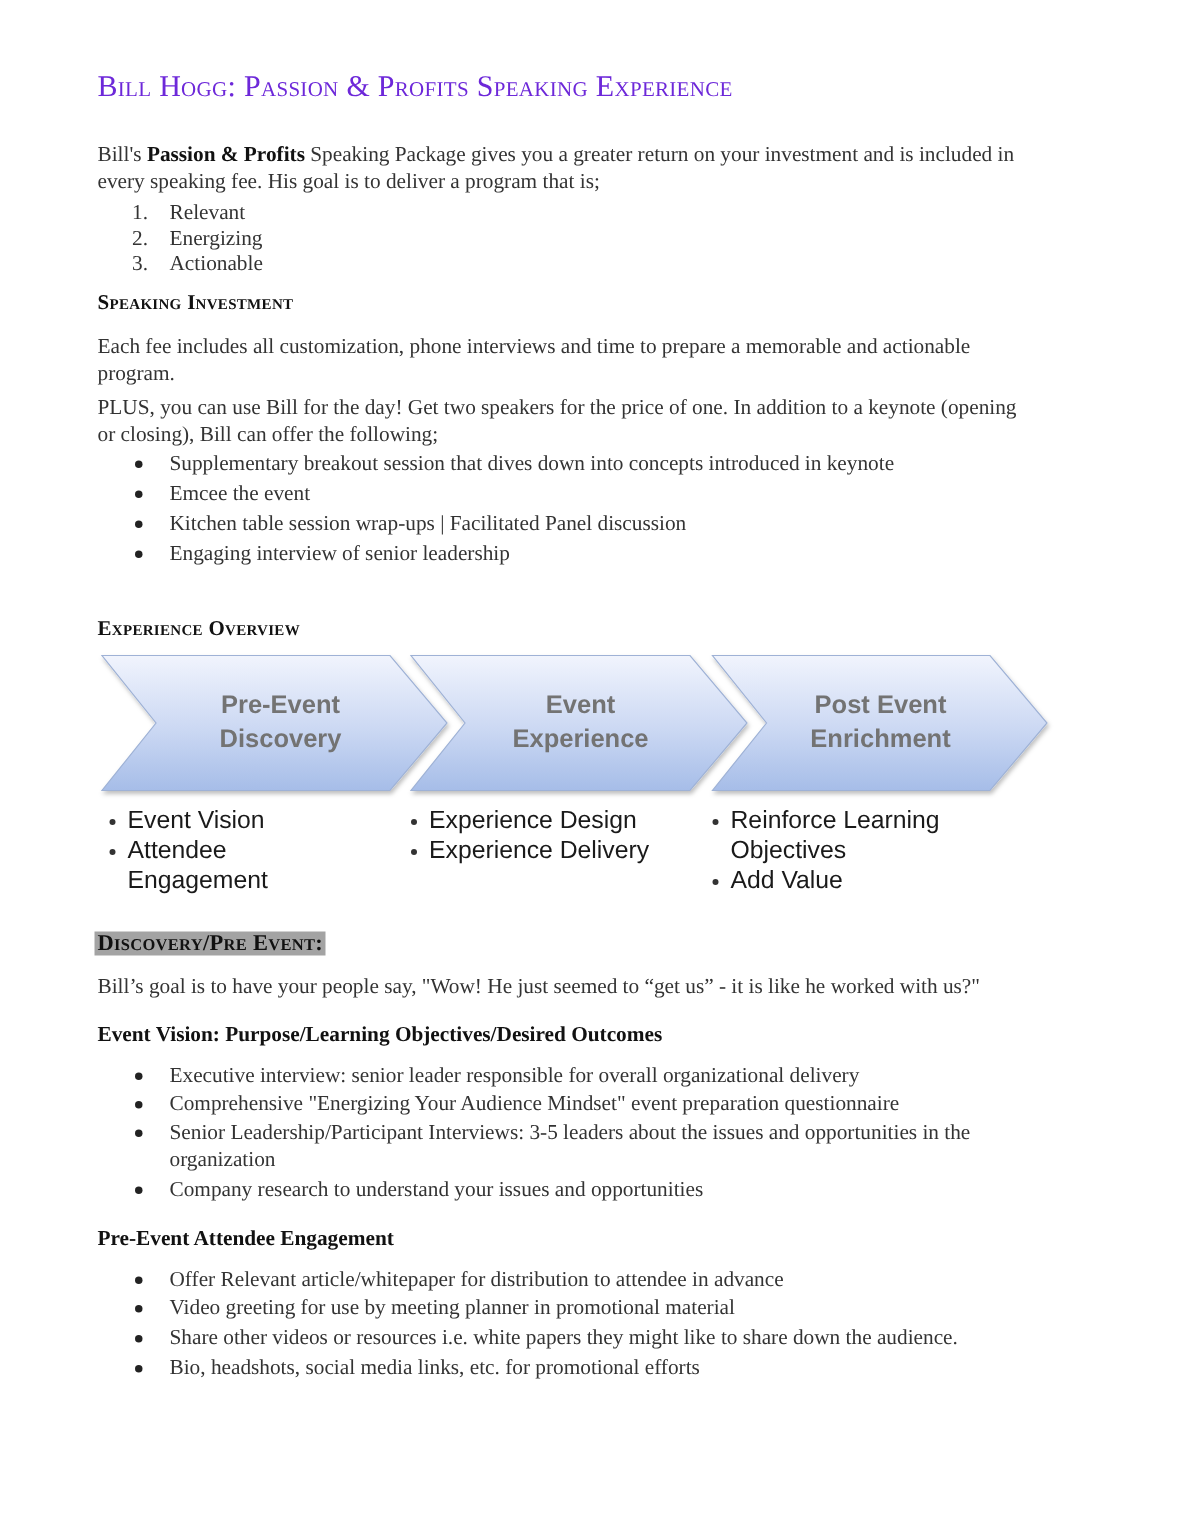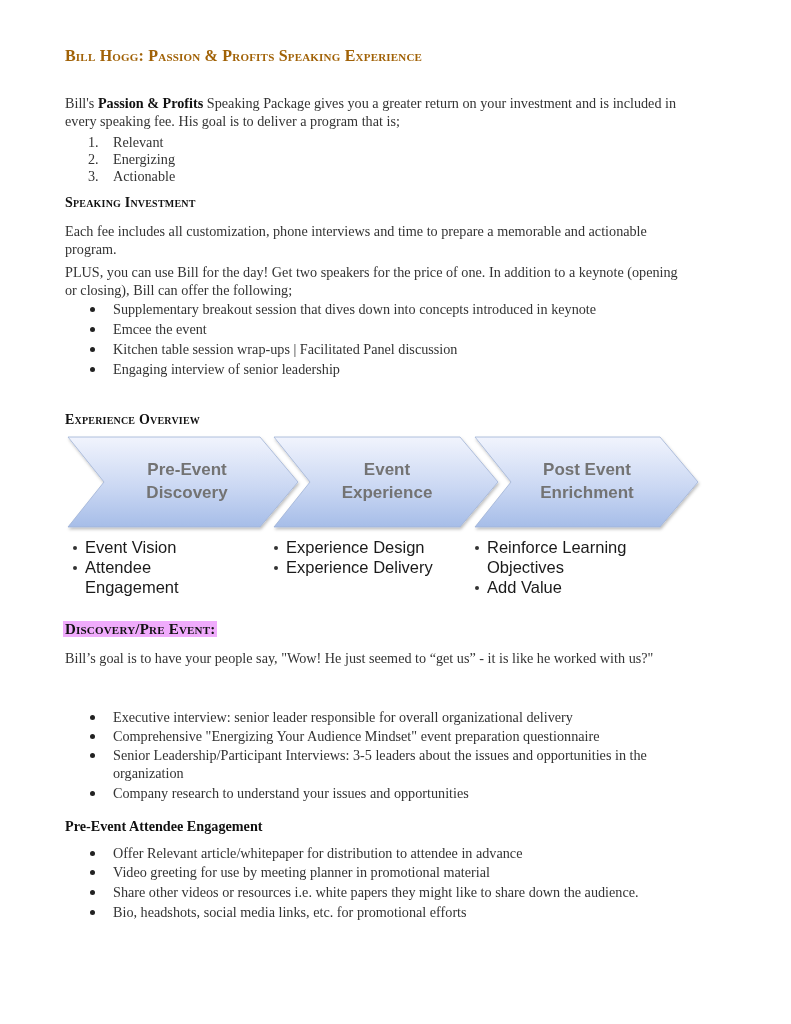--- a/index.html
+++ b/index.html
@@ -1,28 +1,28 @@
 <!DOCTYPE html>
 <html><head>
 <meta charset="utf-8">
 <style>
   html, body { margin: 0; padding: 0; background: #ffffff; }
   body { width: 791px; height: 1024px; position: relative; overflow: hidden;
          font-family: "Liberation Serif", "DejaVu Serif", serif; color: #2a2a2a; }
   .page { position: absolute; left: 0; top: 0; width: 791px; height: 1024px; }
   .abs { position: absolute; white-space: nowrap; }
-  .title { left: 65px; top: 46px; font-size: 16px; font-weight: bold; color: #a16207; letter-spacing: 0.2px; font-variant: small-caps; }
+  .title { left: 65px; top: 46px; font-size: 20px; font-weight: normal; color: #6d28d9; letter-spacing: 0.2px; font-variant: small-caps; }
   .para { font-size: 14.2px; line-height: 18px; color: #333; }
   .sc-head { font-size: 14px; font-weight: bold; color: #111; font-variant: small-caps; letter-spacing: 0.2px; }
   .sub-head { font-size: 14.2px; font-weight: bold; color: #111; }
   .list-row { position: absolute; font-size: 14.2px; color: #333; white-space: nowrap; }
   .list-row .marker { position: absolute; left: 0; top: 0; width: 18px; }
   .list-row .bullet-dot { position: absolute; left: 2px; top: 6px; width: 5px; height: 5px; border-radius: 50%; background: #222; }
   .list-row .txt { position: absolute; left: 25px; top: 0; }
-  .hl { background: #f0abfc; padding: 0 2px; }
+  .hl { background: #a3a3a3; padding: 0 2px; }
   .diagram { position: absolute; left: 60px; top: 430px; width: 660px; height: 110px; }
   .chev-label { position: absolute; font-family: "Liberation Sans", "DejaVu Sans", sans-serif; font-weight: bold; font-size: 17px; line-height: 23px; color: #737373; text-align: center; width: 180px; }
   .dg-bullets { position: absolute; font-family: "Liberation Sans", "DejaVu Sans", sans-serif; font-size: 16.5px; line-height: 20px; color: #1a1a1a; }
   .dg-item { position: relative; padding-left: 13px; white-space: nowrap; }
   .dg-item .dg-dot { position: absolute; left: 1px; top: 9px; width: 4px; height: 4px; border-radius: 50%; background: #333; }
 </style>
 </head>
 <body>
 
 <div class="page">
@@ -116,20 +116,21 @@
   </div>
   <div class="dg-bullets" style="left:474px; top:537px;">
     <div class="dg-item"><span class="dg-dot"></span><span>Reinforce Learning</span></div>
     <div class="dg-item"><span>Objectives</span></div>
     <div class="dg-item"><span class="dg-dot"></span><span>Add Value</span></div>
   </div>
 
   <div class="abs sc-head" style="left:63px; top:621px; font-size:15px;"><span class="hl">Discovery/Pre Event:</span></div>
   <div class="abs para" style="left:65px; top:649px;">Bill’s goal is to have your people say, "Wow! He just seemed to “get us” - it is like he worked with us?"</div>
 
+  <div class="abs sub-head" style="left:65px; top:682px;">Event Vision: Purpose/Learning Objectives/Desired Outcomes</div>
 
   <div class="list-row" style="left:88px; top:709px;">
       <span class="bullet-dot"></span>
       <span class="txt">Executive interview: senior leader responsible for overall organizational delivery</span>
     </div>
   <div class="list-row" style="left:88px; top:728px;">
       <span class="bullet-dot"></span>
       <span class="txt">Comprehensive "Energizing Your Audience Mindset" event preparation questionnaire</span>
     </div>
   <div class="list-row" style="left:88px; top:747px;">

